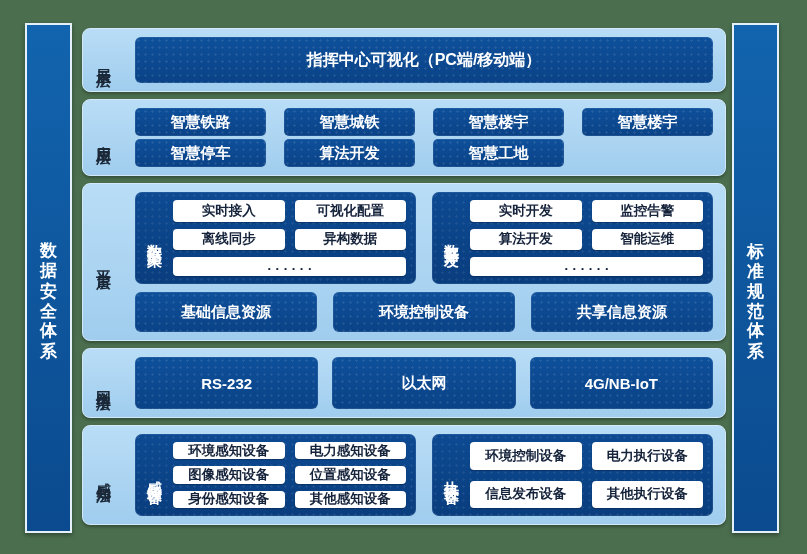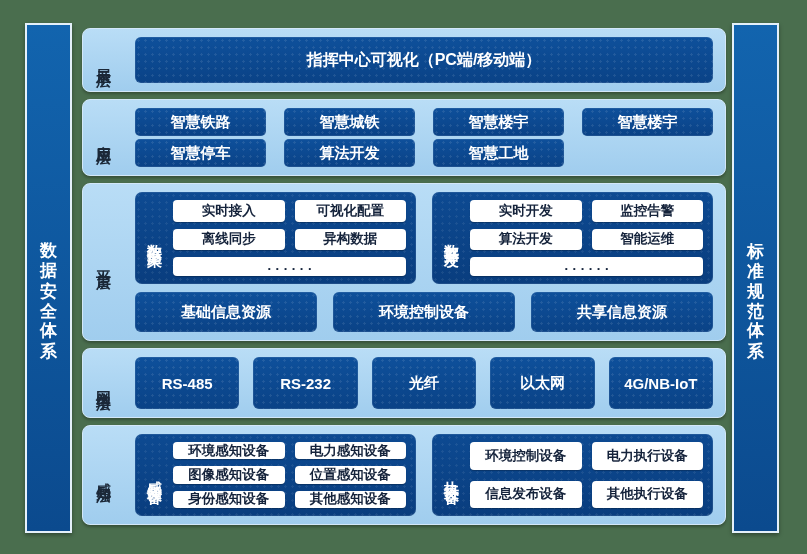--- a/index.html
+++ b/index.html
@@ -192,23 +192,21 @@
         </div>
       </div>
     </section>
 
     <section class="layer layer-network">
       <div class="layer-label">
         <span class="v-text">网络层</span>
       </div>
       <div class="layer-content">
         <div class="net-row">
-          <div class="dark">RS-485</div>
           <div class="dark">RS-232</div>
-          <div class="dark">光纤</div>
           <div class="dark">以太网</div>
           <div class="dark">4G/NB-IoT</div>
         </div>
       </div>
     </section>
 
     <section class="layer layer-perception">
       <div class="layer-label">
         <span class="v-text">感知层</span>
       </div>

